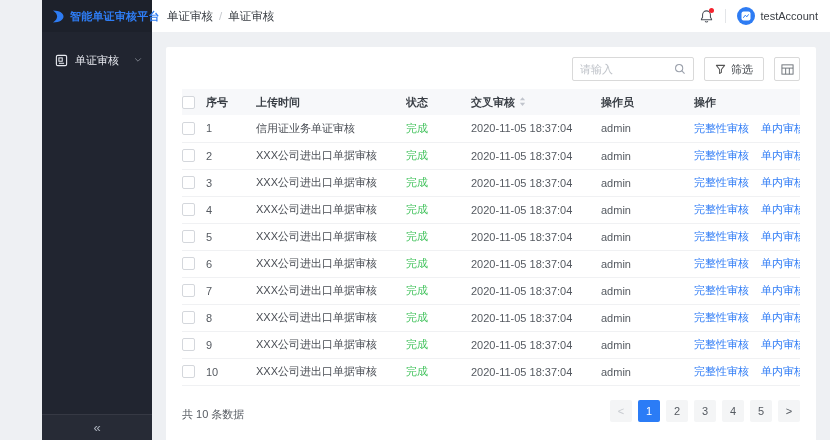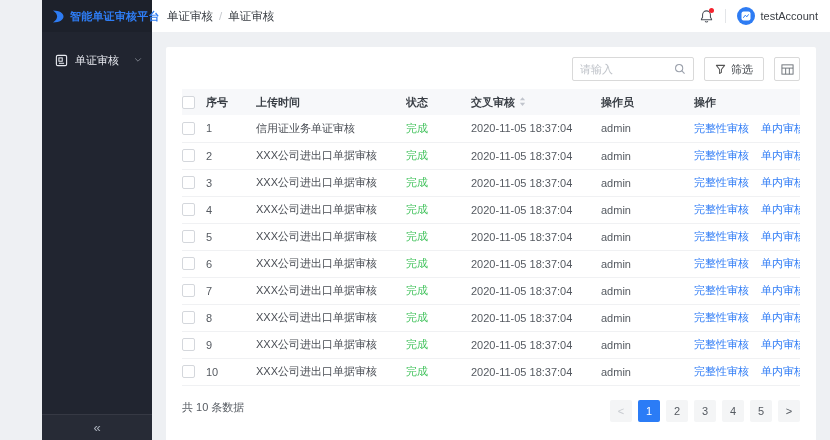--- a/index.html
+++ b/index.html
@@ -50,21 +50,21 @@
   tbody td { height:27px; border-bottom:1px solid #f0f1f3; color:#555a61; font-size:11px; }
   tbody td.name-cell { color:#4a4e55;margin-left:46px; }
   th, td { padding:0 4px 0 0; overflow:hidden; white-space:nowrap; }
   .checkbox { display:inline-block; width:13px; height:13px; border:1px solid #d4d7dc; border-radius:2px; background:#fff; vertical-align:middle; cursor:pointer; }
   .status-done { color:#3ec159; }
   .sort-wrap { display:inline-flex; vertical-align:-1px; margin-left:4px; }
   .action-link { color:#2f7cf6; text-decoration:none; margin-right:12px; cursor:pointer; }
   .action-link:last-child { margin-right:0; }
 
   
-  .table-footer { display:flex; align-items:flex-start; padding:14px 0 0; }
+  .table-footer { display:flex; align-items:flex-end; padding:14px 0 0; }
   .total-text { color:#555a61; }
   .pager { margin-left:auto; display:flex; align-items:center; gap:6px; }
   .page-btn { min-width:22px; height:22px; border-radius:2px; background:#f4f5f6; color:#555a61;
     display:inline-flex; align-items:center; justify-content:center; cursor:pointer; font-size:11px; }
   .page-btn.active { background:#2b7cf6; color:#fff; }
   .page-btn.nav-disabled { color:#c7cacf; cursor:default; }
   .pages { display:inline-flex; gap:6px; }
   .page-size-group { display:flex; align-items:center; gap:6px; margin-left:6px; color:#555a61; }
   .page-size-select { width:42px; height:22px; border:1px solid #d9d9d9; border-radius:2px; display:flex; align-items:center; padding:0 5px; gap:4px; cursor:pointer; background:#fff; }
   .page-size-select .caret { margin-left:auto; color:#9aa0ab; font-size:8px; }

